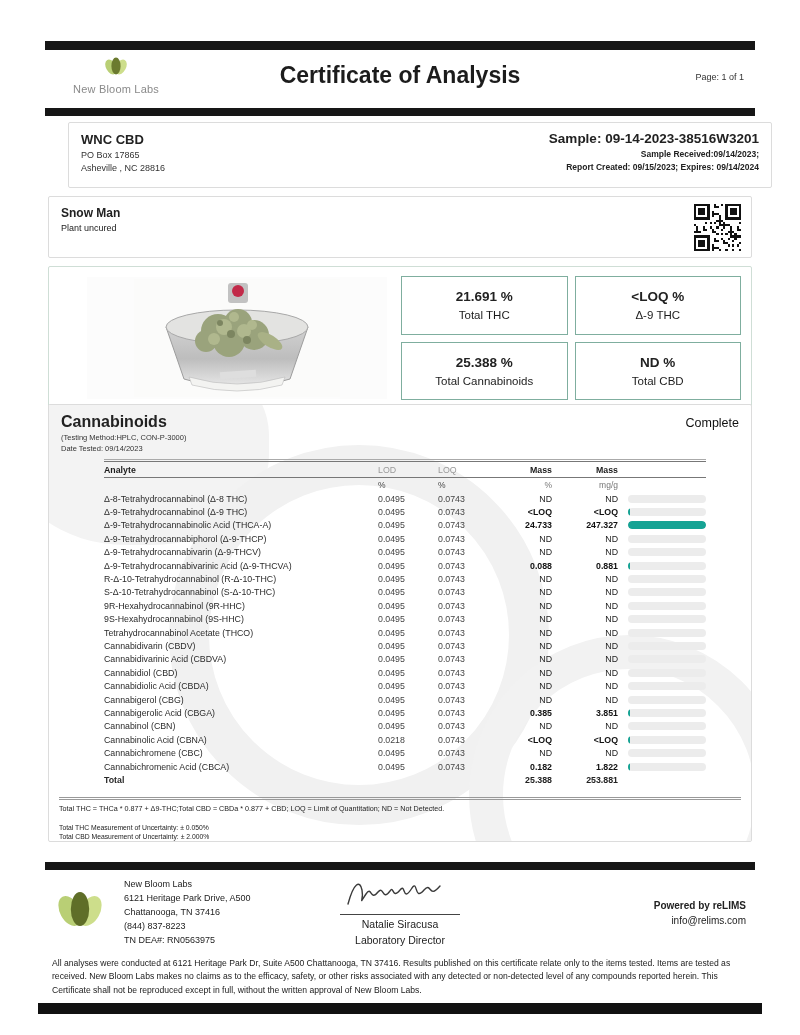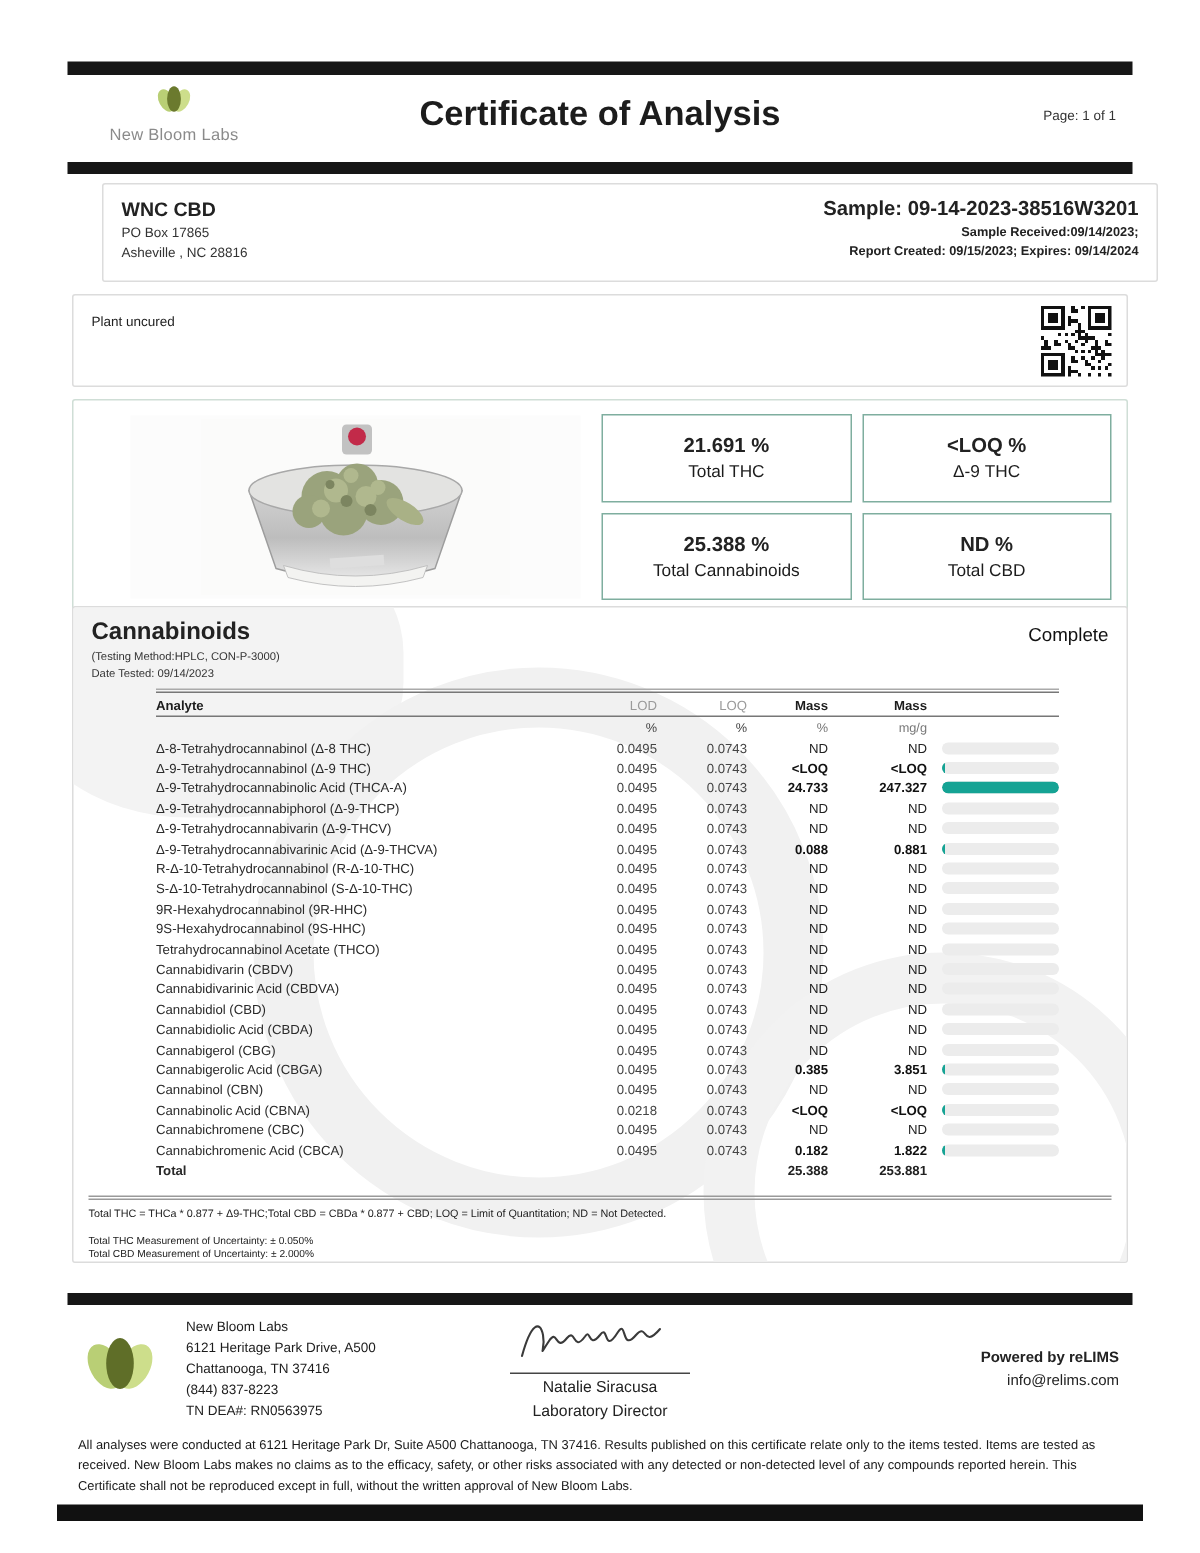--- a/index.html
+++ b/index.html
@@ -48,21 +48,21 @@
   .cann-status { float:right; font-size:12.5px; color:#111; margin-top:3px; }
   .cann-method { font-size:7.5px; color:#333; margin-top:2px; }
   .cann-date { font-size:7.5px; color:#333; margin-top:2px; }
 
   .table { margin:6px 45px 0 55px; position:relative; z-index:1; }
   .thead-double { height:3px; border-top:1px solid #aaa; border-bottom:1px solid #777; }
   .thead { display:flex; align-items:center; height:16px; border-bottom:1px solid #777; font-size:8.8px; }
   .units { display:flex; align-items:center; height:14px; font-size:8.5px; color:#777; }
   .trow { display:flex; align-items:center; height:13.4px; font-size:8.8px; }
   .c-analyte { flex:1; color:#2a2a2a; }
-  .c-lod, .c-loq { width:60px; text-align:right; color:#444; }
+  .c-lod, .c-loq { width:60px; color:#444; }
   .c-mass { width:54px; text-align:right; }
   .c-mgg { width:66px; text-align:right; }
   .c-bar { width:88px; padding-left:10px; }
   .thead .c-analyte { font-weight:700; color:#1c1c1c; }
   .thead .c-lod, .thead .c-loq { color:#9a9a9a; }
   .thead .c-mass, .thead .c-mgg { font-weight:700; color:#1c1c1c; }
   .val-bold { font-weight:700; color:#111; }
   .track { width:78px; height:8px; background:#ececec; border-radius:4px; position:relative; overflow:hidden; }
   .fill { position:absolute; left:0; top:0; bottom:0; background:#15a394; border-radius:4px; }
   .total-row { font-weight:700; }
@@ -117,20 +117,21 @@
     <div class="client-line">PO Box 17865</div>
     <div class="client-line">Asheville , NC 28816</div>
     <div class="sample-head">
       <div class="sample-id">Sample: 09-14-2023-38516W3201</div>
       <div class="sample-line">Sample Received:09/14/2023;</div>
       <div class="sample-line">Report Created: 09/15/2023; Expires: 09/14/2024</div>
     </div>
   </div>
 
   <div class="box sample-box">
+    <div class="strain-name">Snow Man</div>
     <div class="strain-type">Plant uncured</div>
     <svg class="qr" id="qr-svg" viewBox="0 0 21 21" shape-rendering="crispEdges">
         <rect x="0" y="0" width="21" height="21" fill="#fff"></rect>
         <rect x="0" y="0" width="7" height="7" fill="#111"></rect>
         <rect x="1" y="1" width="5" height="5" fill="#fff"></rect>
         <rect x="2" y="2" width="3" height="3" fill="#111"></rect>
         <rect x="14" y="0" width="7" height="7" fill="#111"></rect>
         <rect x="15" y="1" width="5" height="5" fill="#fff"></rect>
         <rect x="16" y="2" width="3" height="3" fill="#111"></rect>
         <rect x="0" y="14" width="7" height="7" fill="#111"></rect>

